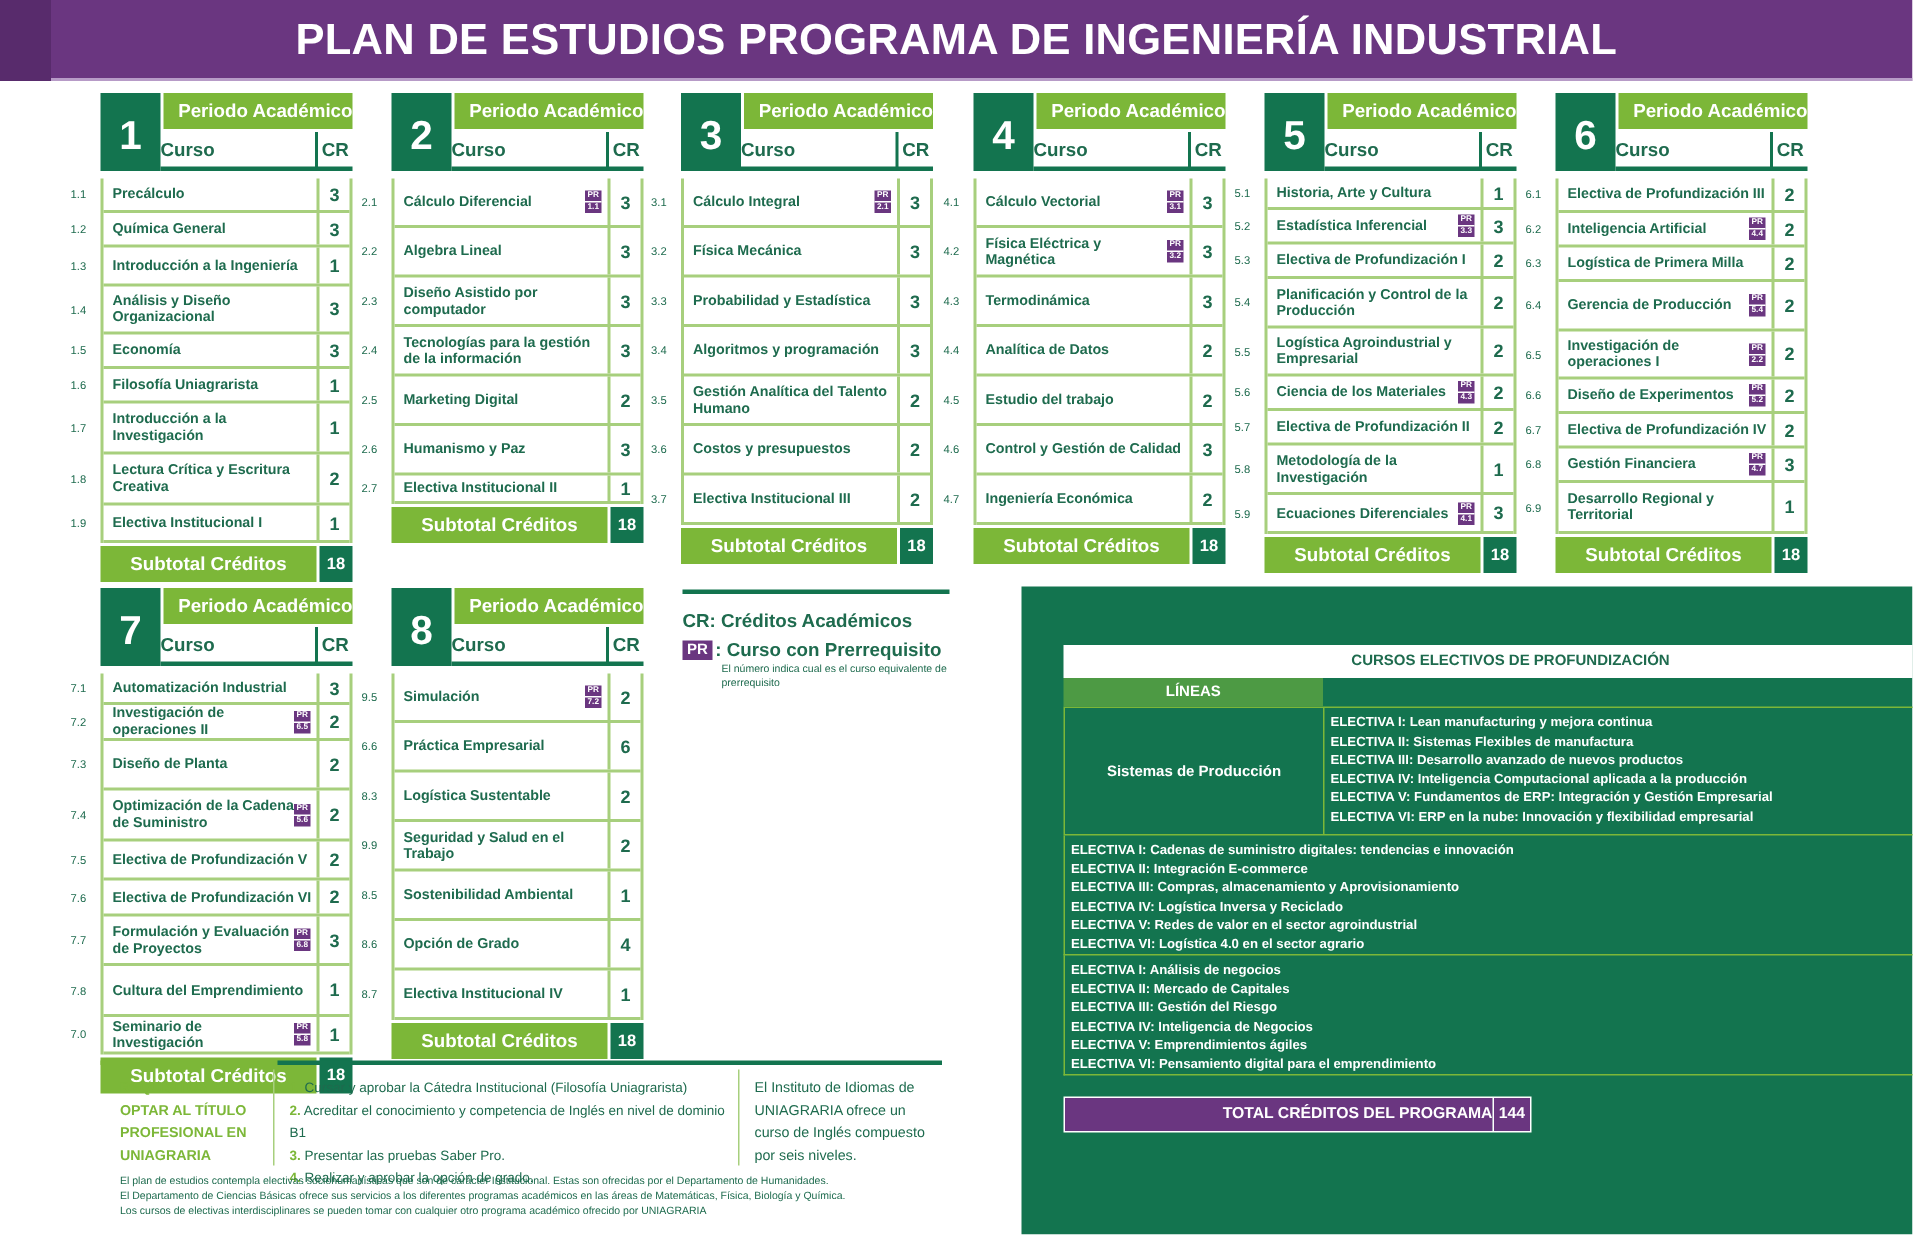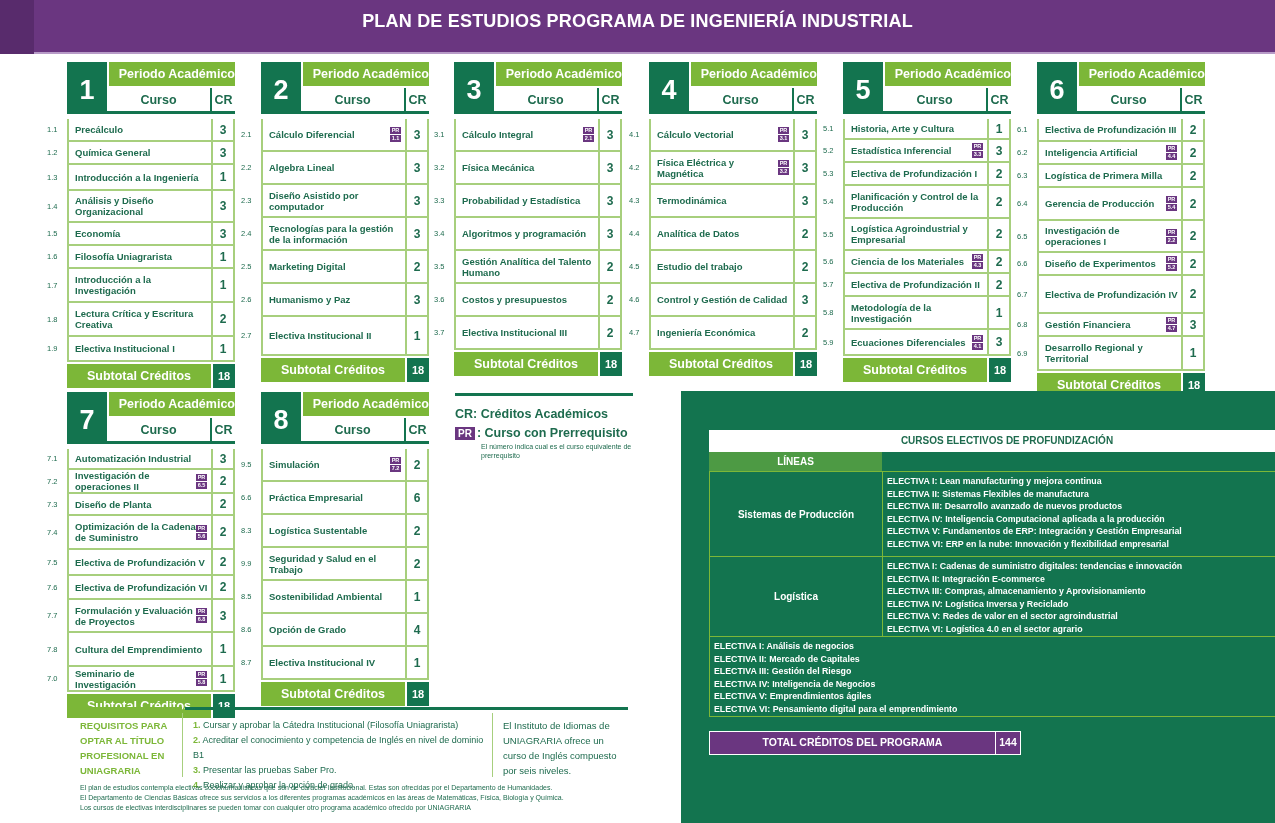--- a/index.html
+++ b/index.html
@@ -1,28 +1,28 @@
 <!DOCTYPE html>
 <html><head>
 <meta charset="utf-8">
 <style>
   * { box-sizing: border-box; margin: 0; padding: 0; }
   html, body { width: 1275px; height: 823px; overflow: hidden; background: #ffffff; }
   body { font-family: "Liberation Sans", "DejaVu Sans", sans-serif; color: #1e6b4e; position: relative; }
 
   .title-bar { position: absolute; left: 0; top: 0; width: 1275px; height: 54px; background: #6a3680; border-bottom: 2px solid #b79bc7; }
   .title-bar .accent { position: absolute; left: 0; top: 0; width: 34px; height: 54px; background: #582b6c; }
-  .title-bar h1 { position: absolute; left: 0; right: 0; top: 11px; text-align: center; color: #fff; font-size: 18px; font-weight: bold; letter-spacing: 0.2px; font-family: "Liberation Sans", sans-serif; }
+  .title-bar h1 { position: absolute; left: 0; right: 0; top: 11px; text-align: center; color: #fff; font-size: 29px; font-weight: bold; letter-spacing: 0.2px; font-family: "Liberation Sans", sans-serif; }
 
   .sem { position: absolute; width: 168px; }
   .sem .head { position: relative; height: 52px; }
   .sem .num { position: absolute; left: 0; top: 0; width: 40px; height: 52px; background: #13744f; color: #fff; font-weight: bold; font-size: 27px; text-align: center; line-height: 56px; }
   .sem .pa { position: absolute; left: 42px; top: 0; right: 0; height: 24px; background: #7cb738; color: #fff; font-weight: bold; font-size: 12.5px; text-align: right; line-height: 24px; }
   .sem .colh { position: absolute; left: 40px; right: 0; top: 26px; height: 26px; border-bottom: 3px solid #13744f; }
-  .sem .colh .c1 { position: absolute; left: 0; width: 103px; text-align: center; font-weight: bold; font-size: 12.5px; color: #1e6b4e; line-height: 24px; }
+  .sem .colh .c1 { position: absolute; left: 0; width: 103px; font-weight: bold; font-size: 12.5px; color: #1e6b4e; line-height: 24px; }
   .sem .colh .c2 { position: absolute; left: 103px; right: 0; text-align: center; font-weight: bold; font-size: 12.5px; color: #1e6b4e; line-height: 24px; border-left: 2px solid #13744f; height: 24px; }
   .sem .rows { position: relative; border-left: 2px solid #a7cf7d; border-right: 2px solid #a7cf7d; margin-top: 5px; }
   .sem .row { position: relative; display: flex; align-items: center; border-bottom: 2px solid #a7cf7d; }
   .sem .row .code { position: absolute; left: -22px; width: 18px; font-size: 7.5px; color: #1e6b4e; text-align: left; }
   .sem .row .name { flex: 1; font-size: 9.5px; font-weight: bold; color: #1e6b4e; padding-left: 6px; line-height: 11px; }
   .sem .row .pr { width: 11px; margin-right: 4px; display: flex; flex-direction: column; align-items: center; background: #6a3680; color: #fff; font-size: 5.5px; font-weight: bold; line-height: 7px; }
   .sem .row .pr span { display: block; width: 100%; text-align: center; }
   .sem .row .pr span + span { border-top: 1px solid #fff; }
   .sem .row .cr { width: 22px; text-align: center; font-weight: bold; font-size: 12px; color: #1e6b4e; border-left: 2px solid #a7cf7d; align-self: stretch; display: flex; align-items: center; justify-content: center; }
   .sem .sub { display: flex; height: 24px; margin-top: 2px; }
@@ -40,21 +40,21 @@
   .electives { position: absolute; left: 709px; top: 430px; width: 596px; }
   .electives .tt { background: #fff; color: #1e6b4e; font-weight: bold; font-size: 10px; text-align: center; height: 22px; line-height: 22px; }
   .electives .hdr { display: flex; height: 19px; }
   .electives .hdr .a { width: 173px; background: #4d9a44; color: #fff; font-weight: bold; font-size: 10px; text-align: center; line-height: 19px; }
   .electives .hdr .b { flex: 1; background: #0f6a40; color: #fff; font-weight: bold; font-size: 10px; text-align: center; line-height: 19px; }
   .electives .ln { display: flex; border: 1.5px solid #7cb738; border-top: none; }
   .electives .ln:first-of-type { border-top: 1.5px solid #7cb738; }
   .electives .ln .a { width: 173px; color: #fff; font-weight: bold; font-size: 10px; text-align: center; display: flex; align-items: center; justify-content: center; border-right: 1.5px solid #7cb738; padding: 0 20px; line-height: 13px; }
   .electives .ln .b { flex: 1; color: #fff; font-size: 8.8px; font-weight: bold; padding: 3px 4px; line-height: 12.6px; }
   .total { position: absolute; left: 709px; top: 731px; width: 312px; height: 24px; display: flex; border: 1.5px solid #fff; }
-  .total .l { flex: 1; background: #6a3680; color: #fff; font-weight: bold; font-size: 10.5px; text-align: center; line-height: 21px; }
+  .total .l { flex: 1; background: #6a3680; color: #fff; font-weight: bold; font-size: 10.5px; text-align: right; line-height: 21px; }
   .total .r { width: 25px; background: #6a3680; color: #fff; font-weight: bold; font-size: 10.5px; text-align: center; line-height: 21px; border-left: 1.5px solid #fff; }
 
   .req-lines { position: absolute; left: 67px; top: 707px; width: 561px; height: 3px; display: flex; }
   .req-lines .g1 { width: 115px; background: #7cb738; margin-right: 3px; }
   .req-lines .g2 { flex: 1; background: #13744f; }
   .req-title { position: absolute; left: 80px; top: 718px; width: 95px; color: #7cb738; font-weight: bold; font-size: 9.5px; line-height: 15px; }
   .req-div1 { position: absolute; left: 182px; top: 713px; width: 1px; height: 64px; background: #a7cf7d; }
   .req-list { position: absolute; left: 193px; top: 718px; width: 300px; font-size: 9px; color: #1e6b4e; line-height: 15px; }
   .req-list .n { color: #7cb738; font-weight: bold; }
   .req-div2 { position: absolute; left: 492px; top: 713px; width: 1px; height: 64px; background: #a7cf7d; }
@@ -168,21 +168,21 @@
         <div class="row" style="height:33px">
         <span class="code">2.5</span>
         <span class="name">Marketing Digital</span>
           <span class="cr">2</span>
         </div>
         <div class="row" style="height:33px">
         <span class="code">2.6</span>
         <span class="name">Humanismo y Paz</span>
           <span class="cr">3</span>
         </div>
-        <div class="row" style="height:39px">
+        <div class="row" style="height:19px">
         <span class="code">2.7</span>
         <span class="name">Electiva Institucional II</span>
           <span class="cr">1</span>
         </div>
       </div>
       <div class="sub">
       <div class="l">Subtotal Créditos</div>
       <div class="r">18</div>
       </div>
     </div>
@@ -422,21 +422,21 @@
         </div>
         <div class="row" style="height:23px">
         <span class="code">6.6</span>
         <span class="name">Diseño de Experimentos</span>
           <span class="pr">
           <span>PR</span>
           <span>5.2</span>
           </span>
           <span class="cr">2</span>
         </div>
-        <div class="row" style="height:38px">
+        <div class="row" style="height:23px">
         <span class="code">6.7</span>
         <span class="name">Electiva de Profundización IV</span>
           <span class="cr">2</span>
         </div>
         <div class="row" style="height:23px">
         <span class="code">6.8</span>
         <span class="name">Gestión Financiera</span>
           <span class="pr">
           <span>PR</span>
           <span>4.7</span>
@@ -471,21 +471,21 @@
         </div>
         <div class="row" style="height:24px">
         <span class="code">7.2</span>
         <span class="name">Investigación de operaciones II</span>
           <span class="pr">
           <span>PR</span>
           <span>6.5</span>
           </span>
           <span class="cr">2</span>
         </div>
-        <div class="row" style="height:22px">
+        <div class="row" style="height:33px">
         <span class="code">7.3</span>
         <span class="name">Diseño de Planta</span>
           <span class="cr">2</span>
         </div>
         <div class="row" style="height:34px">
         <span class="code">7.4</span>
         <span class="name">Optimización de la Cadena de Suministro</span>
           <span class="pr">
           <span>PR</span>
           <span>5.6</span>
@@ -611,21 +611,20 @@
         <div class="b">
           <div>ELECTIVA I: Lean manufacturing y mejora continua</div>
           <div>ELECTIVA II: Sistemas Flexibles de manufactura</div>
           <div>ELECTIVA III: Desarrollo avanzado de nuevos productos</div>
           <div>ELECTIVA IV: Inteligencia Computacional aplicada a la producción</div>
           <div>ELECTIVA V: Fundamentos de ERP: Integración y Gestión Empresarial</div>
           <div>ELECTIVA VI: ERP en la nube: Innovación y flexibilidad empresarial</div>
         </div>
       </div>
       <div class="ln" style="height: 80px;">
-        <div class="a">Logística</div>
         <div class="b">
           <div>ELECTIVA I: Cadenas de suministro digitales: tendencias e innovación</div>
           <div>ELECTIVA II: Integración E-commerce</div>
           <div>ELECTIVA III: Compras, almacenamiento y Aprovisionamiento</div>
           <div>ELECTIVA IV: Logística Inversa y Reciclado</div>
           <div>ELECTIVA V: Redes de valor en el sector agroindustrial</div>
           <div>ELECTIVA VI: Logística 4.0 en el sector agrario</div>
         </div>
       </div>
       <div class="ln" style="height: 80px;">

